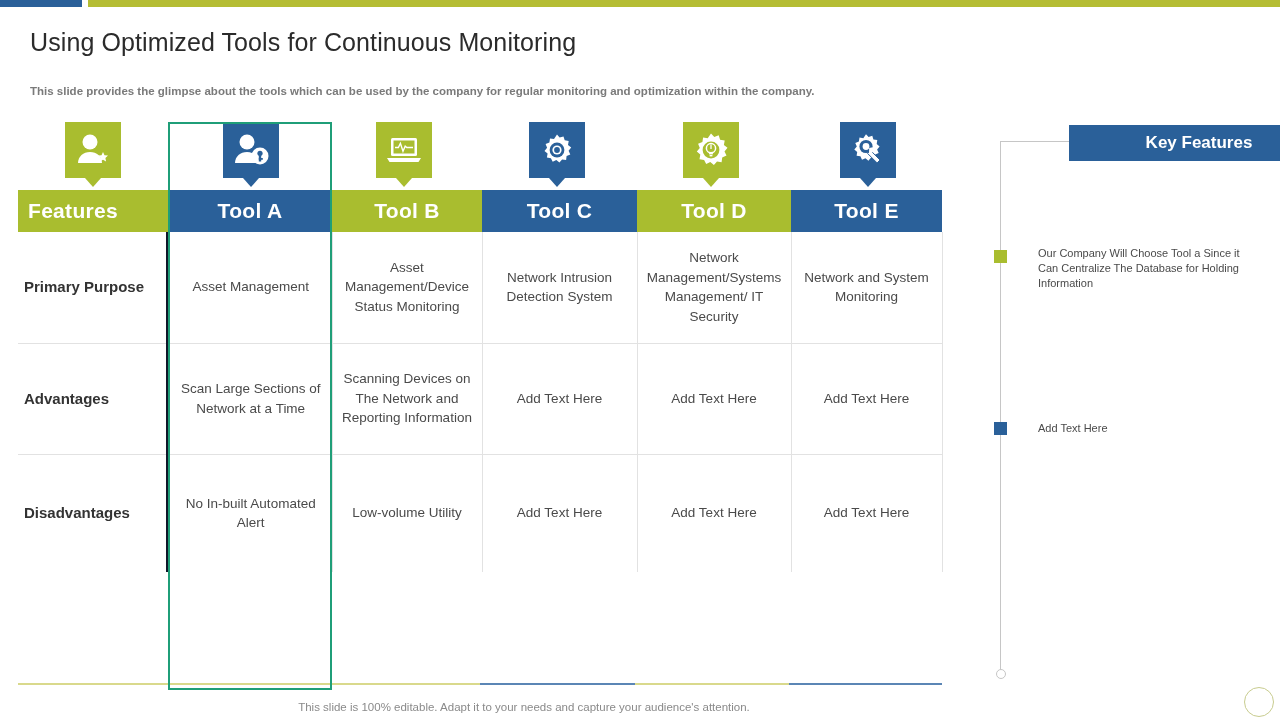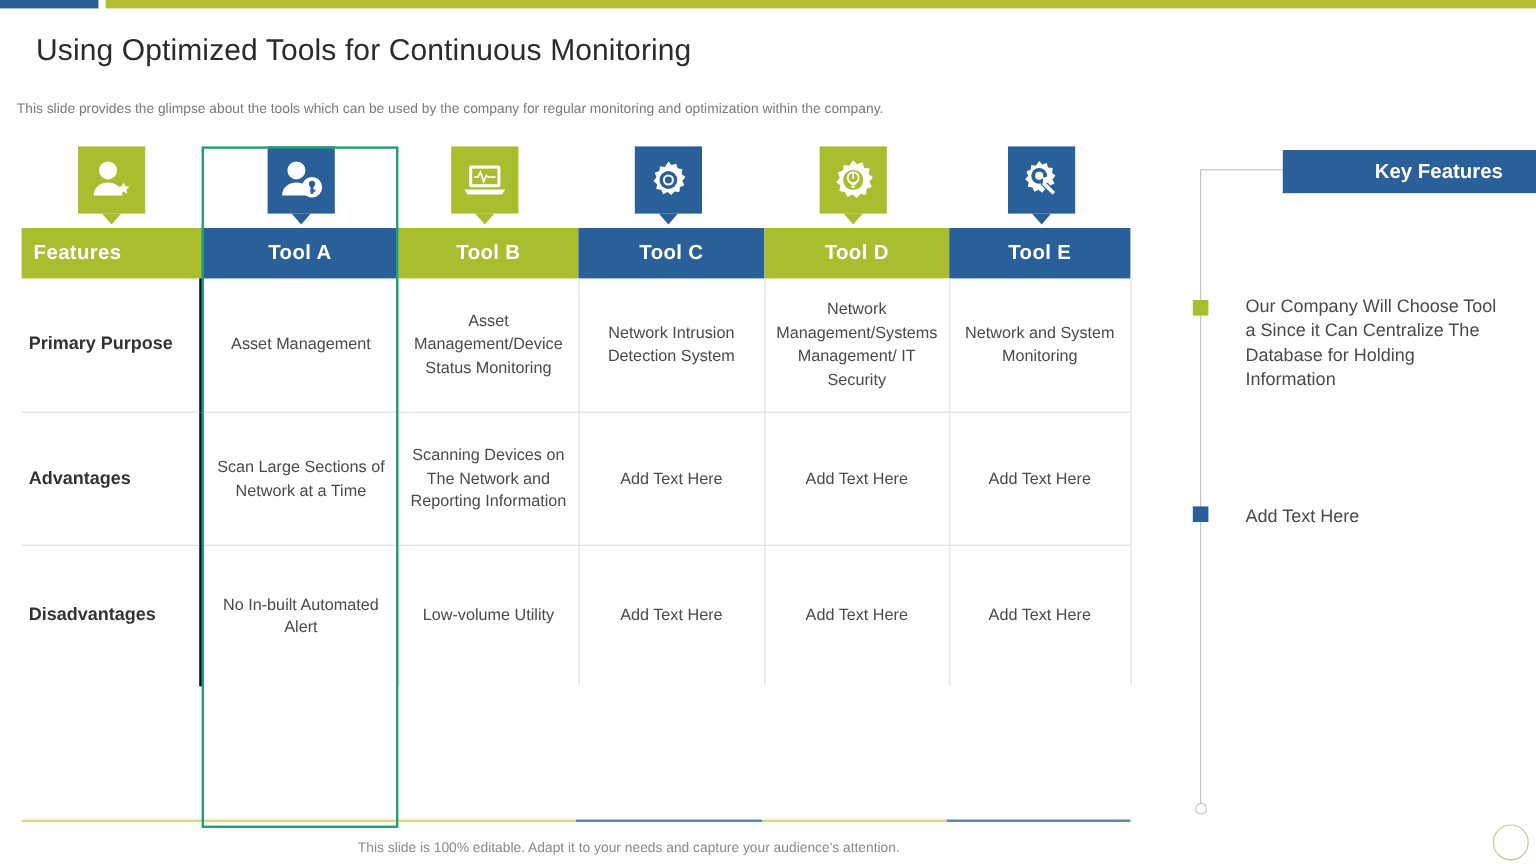--- a/index.html
+++ b/index.html
@@ -31,24 +31,25 @@
   
   #slide-title {
     position: absolute; left: 30px; top: 28px;
     font-size: 25px;
     font-weight: 400;
     color: #2b2b2b;
     letter-spacing: 0.1px;
     white-space: nowrap;
   }
   #slide-subtitle {
-    position: absolute; left: 14px; top: 85px;
+    position: absolute; left: 30px; top: 85px;
     font-size: 11.5px;
     color: #7a7a7a;
     white-space: nowrap;
+    font-weight: bold;
   }
 
   
   .icon-cell {
     position: absolute;
     top: 122px;
     width: 56px; height: 56px;
     display: flex; align-items: center; justify-content: center;
   }
   .icon-cell.green { background: #a9bd2f; }
@@ -72,21 +73,21 @@
     border-collapse: collapse;
     table-layout: fixed;
   }
   #table th, #table td {
     padding: 0;
     vertical-align: middle;
     text-align: center;
   }
   #table thead th {
     height: 42px;
-    font-size: 17px;
+    font-size: 21px;
     font-weight: bold;
     color: #ffffff;
     letter-spacing: 0.3px;
   }
   #table thead th.green { background: #a9bd2f; }
   #table thead th.blue  { background: #2a6099; }
   #table thead th.features-head {
     text-align: left;
     padding-left: 10px;
   }
@@ -172,21 +173,21 @@
     background: #ffffff;
   }
   .bullet-square {
     position: absolute;
     width: 13px; height: 13px;
   }
   .bullet-square.green { background: #a9bd2f; }
   .bullet-square.blue  { background: #2a6099; }
   .bullet-text {
     position: absolute;
-    font-size: 15px;
+    font-size: 11px;
     color: #4a4a4a;
     line-height: 1.35;
     width: 215px;
   }
   #bullet-1-square { left: 994px; top: 250px; }
   #bullet-1-text   { left: 1038px; top: 246px; }
   #bullet-2-square { left: 994px; top: 422px; }
   #bullet-2-text   { left: 1038px; top: 421px; }
 
   #corner-circle {

